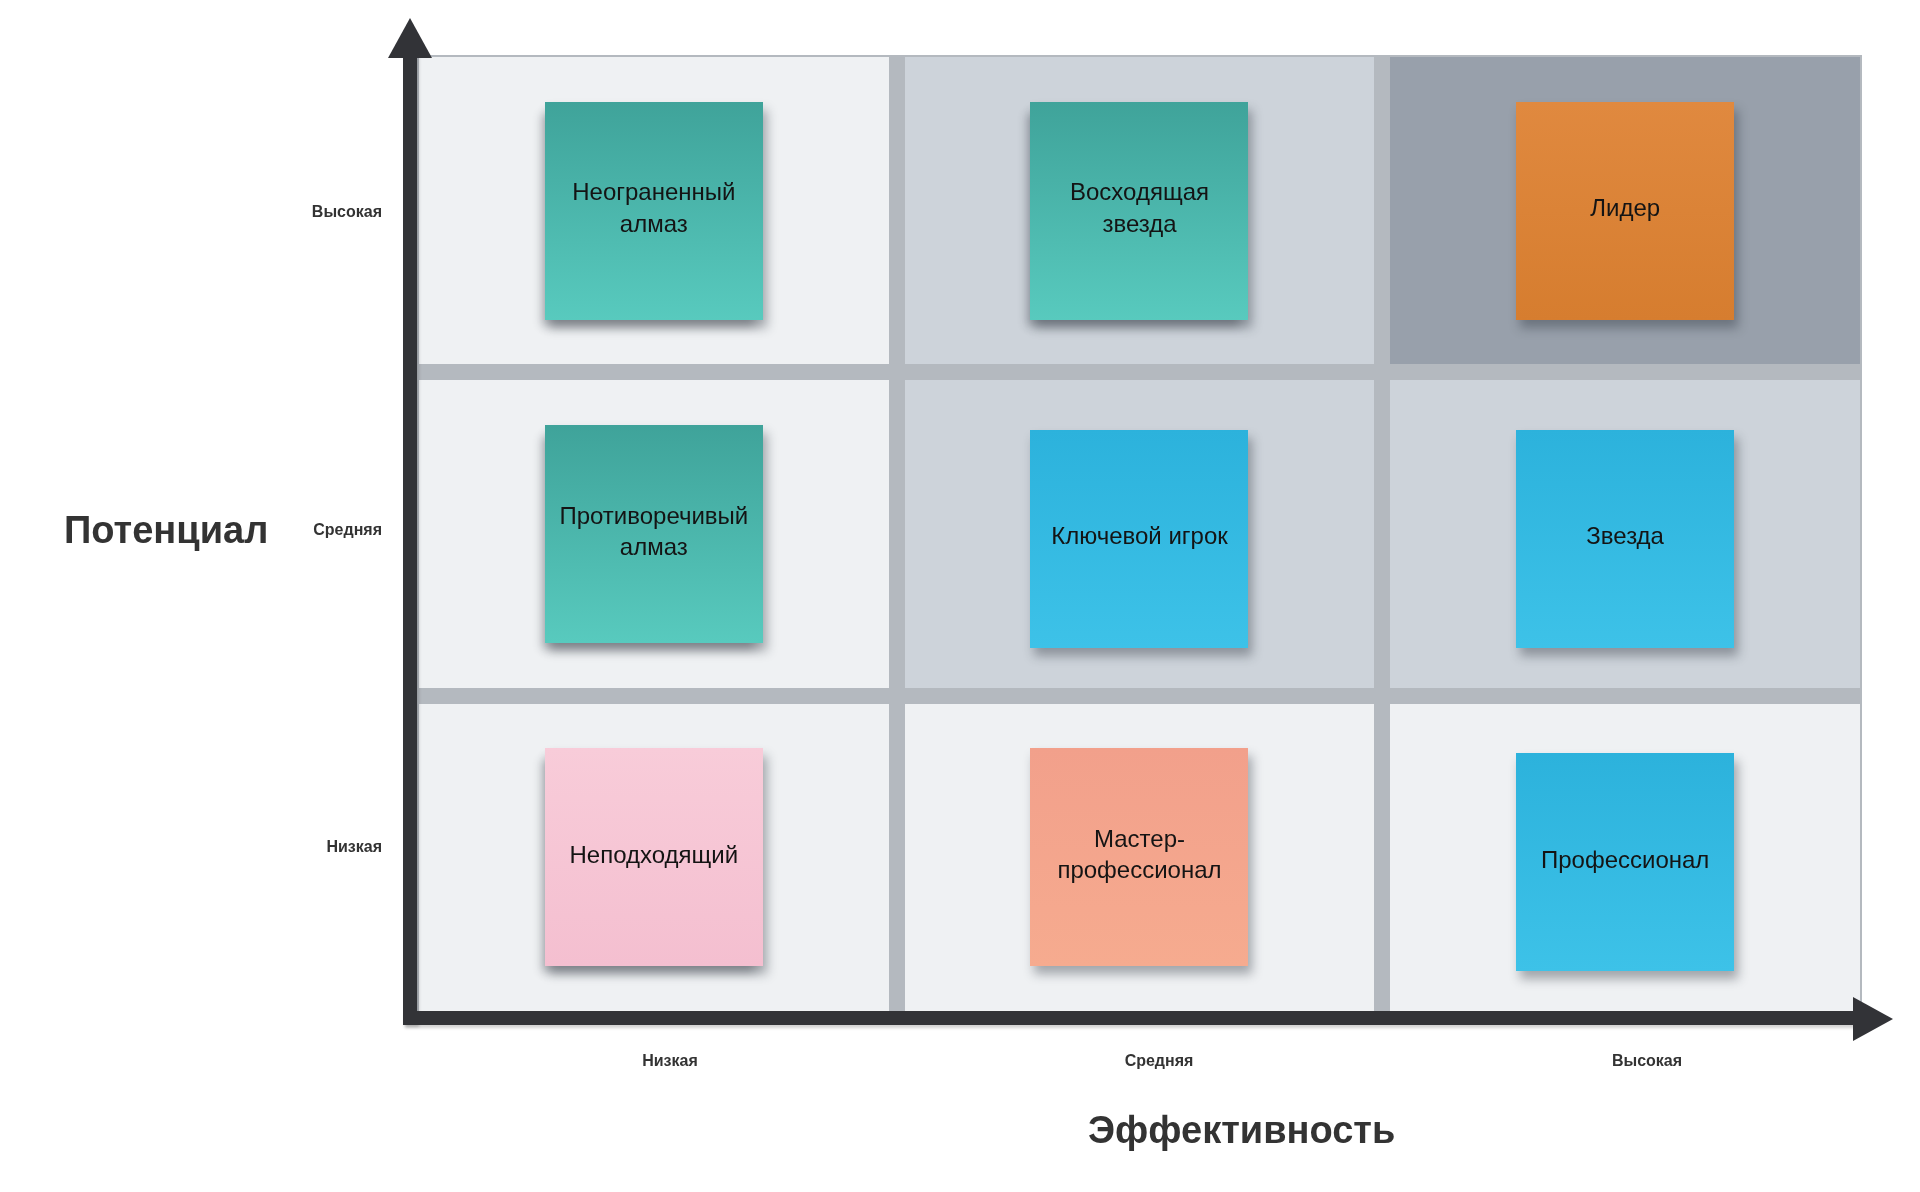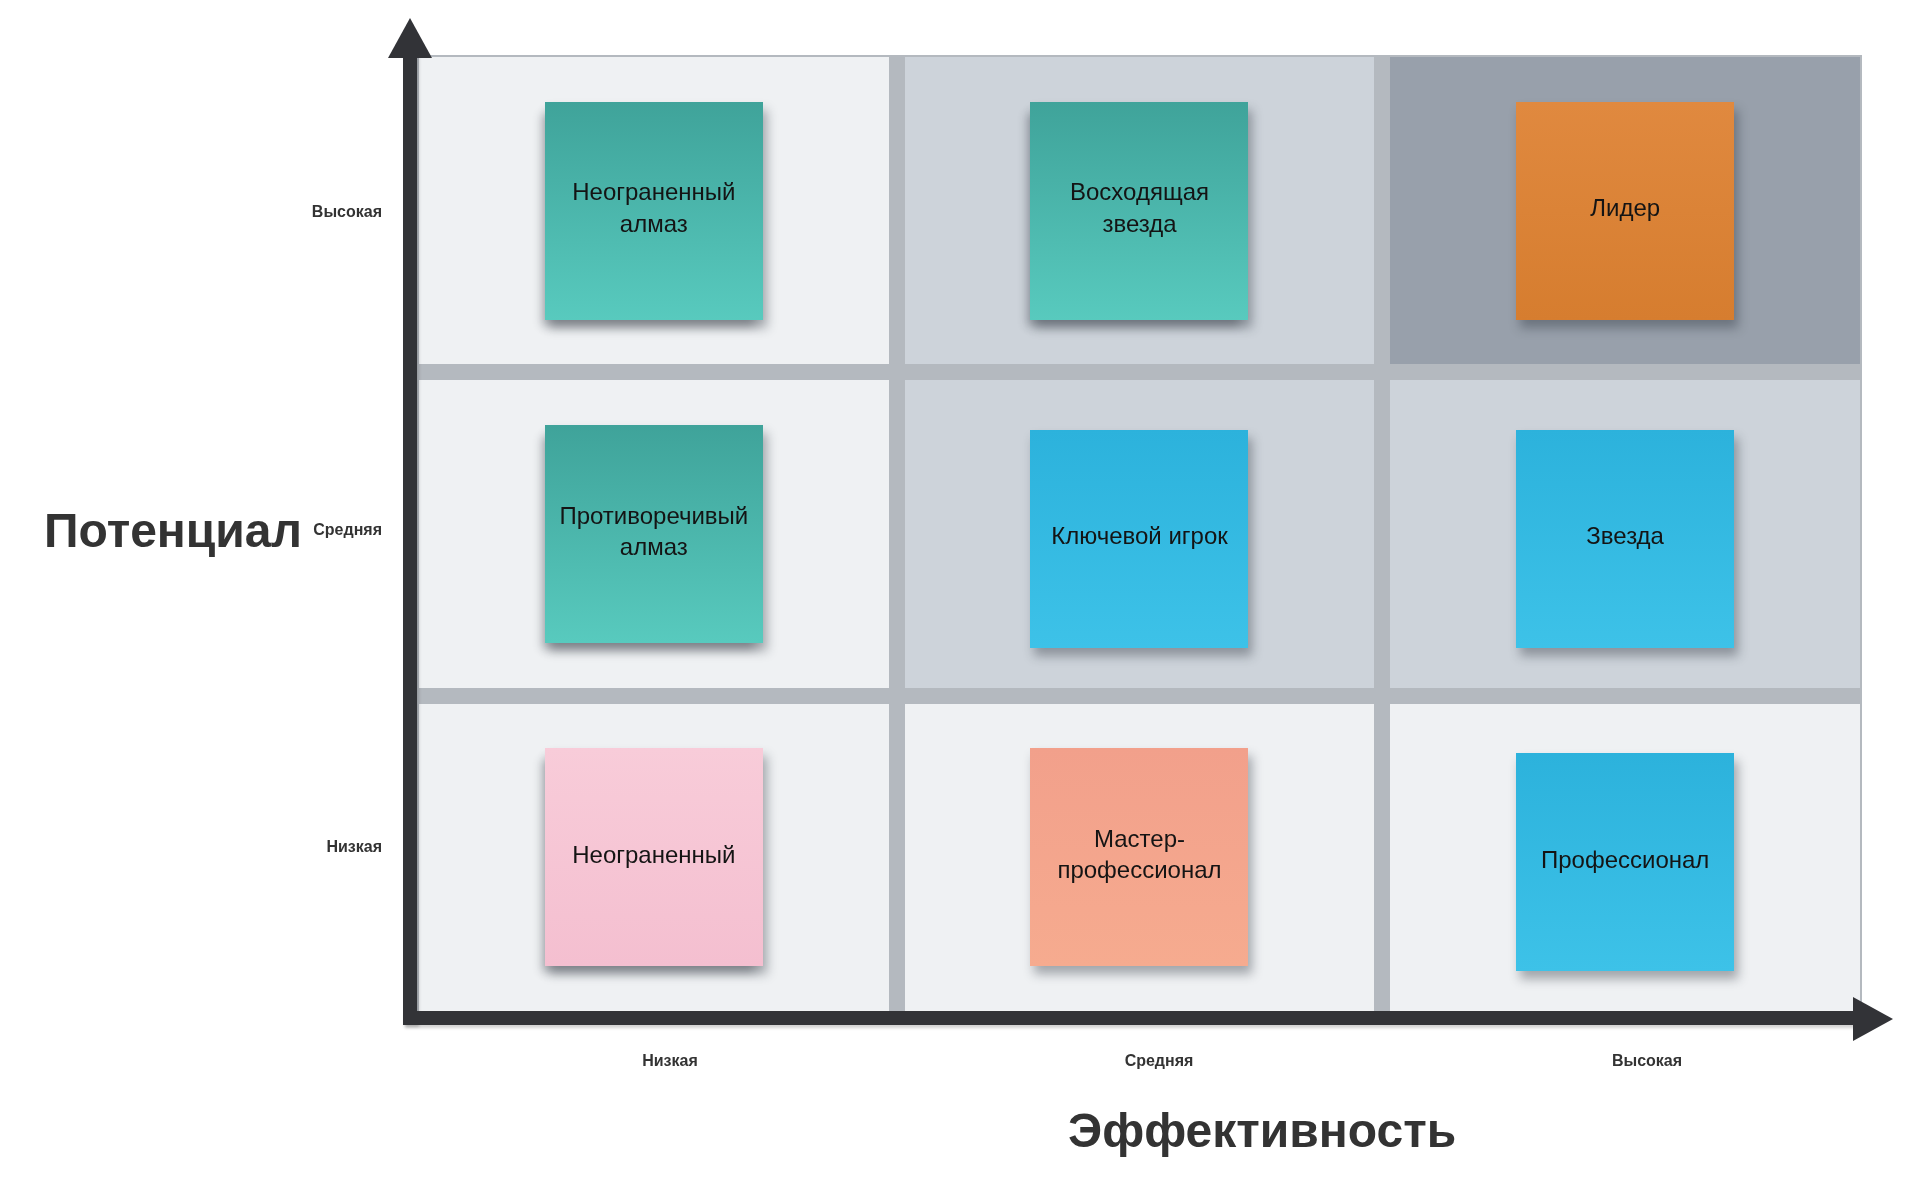--- a/index.html
+++ b/index.html
@@ -57,21 +57,21 @@
   .axis-bar{position:absolute;background:var(--axis);}
   .y-axis-line{left:403px;top:50px;width:14px;height:975px;box-shadow:2px 2px 3px rgba(0,0,0,0.18);}
   .x-axis-line{left:403px;top:1011px;width:1452px;height:14px;box-shadow:2px 3px 3px rgba(0,0,0,0.18);}
   .arrow{position:absolute;width:0;height:0;}
   .y-axis-arrow{left:388px;top:18px;border-left:22px solid transparent;border-right:22px solid transparent;border-bottom:40px solid var(--axis);}
   .x-axis-arrow{left:1853px;top:997px;border-top:22px solid transparent;border-bottom:22px solid transparent;border-left:40px solid var(--axis);}
   
   .tick{position:absolute;font-size:16px;font-weight:bold;color:var(--label_text);}
   .y-tick{left:182px;width:200px;text-align:right;transform:translateY(-50%);}
   .x-tick{width:200px;text-align:center;transform:translateY(-50%);}
-  .axis-title{position:absolute;font-size:48px;font-weight:bold;color:var(--label_text);white-space:nowrap;}
+  .axis-title{position:absolute;font-size:38px;font-weight:bold;color:var(--label_text);white-space:nowrap;margin-left:20px;}
   .y-axis-title{left:44px;top:530px;transform:translateY(-50%);}
   .x-axis-title{left:1068px;width:300px;top:1130px;text-align:center;transform:translateY(-50%);}
 </style>
 </head>
 <body>
 
 <div id="canvas">
 
   <div class="grid">
 
@@ -106,21 +106,21 @@
     </div>
 
     <div class="cell" data-zone="medium">
       <div class="note" data-color="blue">
         <span>Звезда</span>
       </div>
     </div>
 
     <div class="cell" data-zone="light">
       <div class="note" data-color="pink">
-        <span>Неограненный</span>
+        <span>Неподходящий</span>
       </div>
     </div>
 
     <div class="cell" data-zone="light">
       <div class="note" data-color="salmon">
         <span>Мастер-профессионал</span>
       </div>
     </div>
 
     <div class="cell" data-zone="light">

